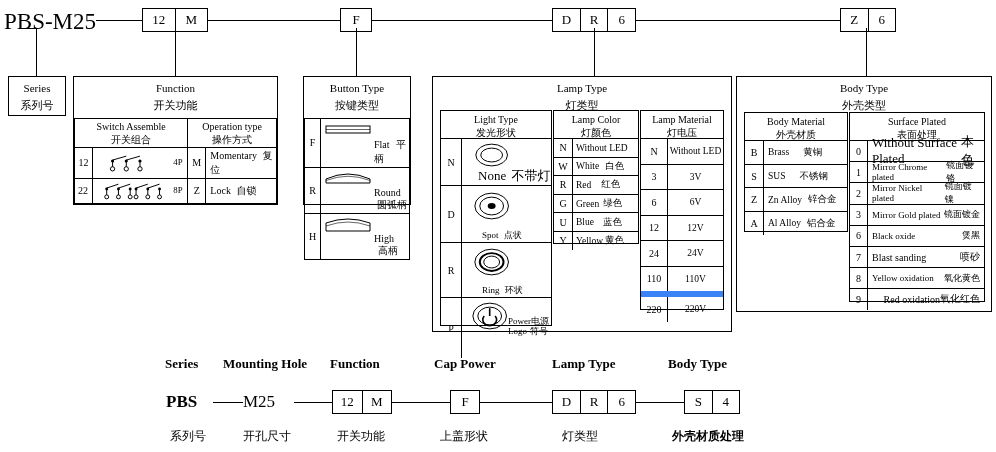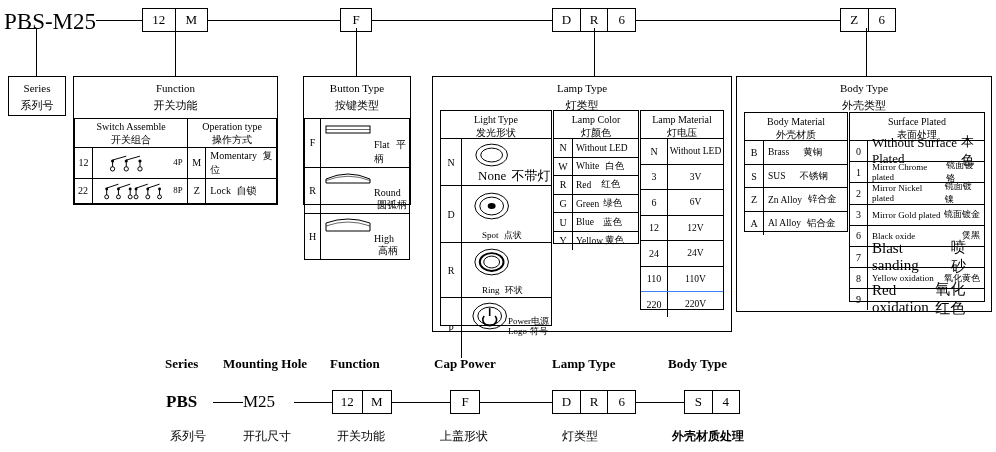--- a/index.html
+++ b/index.html
@@ -342,21 +342,21 @@
     <div style="flex:1;display:flex;align-items:center;justify-content:center;font-size:9.5px;">6V</div>
   </div>
   <div style="display:flex;height:24.5px;border-bottom:1px solid #000;">
     <div class="ctr" style="width:26px;border-right:1px solid #000;font-size:10px;">12</div>
     <div style="flex:1;display:flex;align-items:center;justify-content:center;font-size:9.5px;">12V</div>
   </div>
   <div style="display:flex;height:24.5px;border-bottom:1px solid #000;">
     <div class="ctr" style="width:26px;border-right:1px solid #000;font-size:10px;">24</div>
     <div style="flex:1;display:flex;align-items:center;justify-content:center;font-size:9.5px;">24V</div>
   </div>
-  <div style="display:flex;height:24.5px;border-bottom:1px solid #3b82f6;">
+  <div style="display:flex;height:24.5px;border-bottom:6px solid #3b82f6;">
     <div class="ctr" style="width:26px;border-right:1px solid #000;font-size:10px;">110</div>
     <div style="flex:1;display:flex;align-items:center;justify-content:center;font-size:9.5px;">110V</div>
   </div>
   <div style="display:flex;height:24.5px;">
     <div class="ctr" style="width:26px;border-right:1px solid #000;font-size:10px;">220</div>
     <div style="flex:1;display:flex;align-items:center;justify-content:center;font-size:9.5px;">220V</div>
   </div>
 </div>
 
 <div class="abs box" style="left:736px;top:76px;width:256px;height:236px;">
@@ -434,35 +434,35 @@
   </div>
   <div style="display:flex;height:20.2px;border-bottom:1px solid #000;">
     <div class="ctr" style="width:17px;border-right:1px solid #000;font-size:10px;">6</div>
     <div style="flex:1;display:flex;align-items:center;justify-content:space-between;padding:0 4px;font-size:9px;">
       <span>Black oxide</span>
       <span class="cn">煲黑</span>
     </div>
   </div>
   <div style="display:flex;height:20.2px;border-bottom:1px solid #000;">
     <div class="ctr" style="width:17px;border-right:1px solid #000;font-size:10px;">7</div>
-    <div style="flex:1;display:flex;align-items:center;justify-content:space-between;padding:0 4px;font-size:15px;">
+    <div style="flex:1;display:flex;align-items:center;justify-content:space-between;padding:0 4px;font-size:10px;">
       <span>Blast sanding</span>
       <span class="cn">喷砂</span>
     </div>
   </div>
   <div style="display:flex;height:20.2px;border-bottom:1px solid #000;">
     <div class="ctr" style="width:17px;border-right:1px solid #000;font-size:10px;">8</div>
     <div style="flex:1;display:flex;align-items:center;justify-content:space-between;padding:0 4px;font-size:9px;">
       <span>Yellow oxidation</span>
       <span class="cn">氧化黄色</span>
     </div>
   </div>
   <div style="display:flex;height:20.2px;">
     <div class="ctr" style="width:17px;border-right:1px solid #000;font-size:10px;">9</div>
-    <div style="flex:1;display:flex;align-items:center;justify-content:flex-start;padding:0 4px;font-size:15px;">
+    <div style="flex:1;display:flex;align-items:center;justify-content:flex-end;padding:0 4px;font-size:10px;">
       <span>Red oxidation</span>
       <span class="cn">氧化红色</span>
     </div>
   </div>
 </div>
 
 <div class="abs" style="left:0;top:352px;width:996px;height:100px;">
 
   <div class="abs legend-title" style="left:165px;top:4px;">Series</div>
   <div class="abs legend-title" style="left:223px;top:4px;">Mounting Hole</div>

